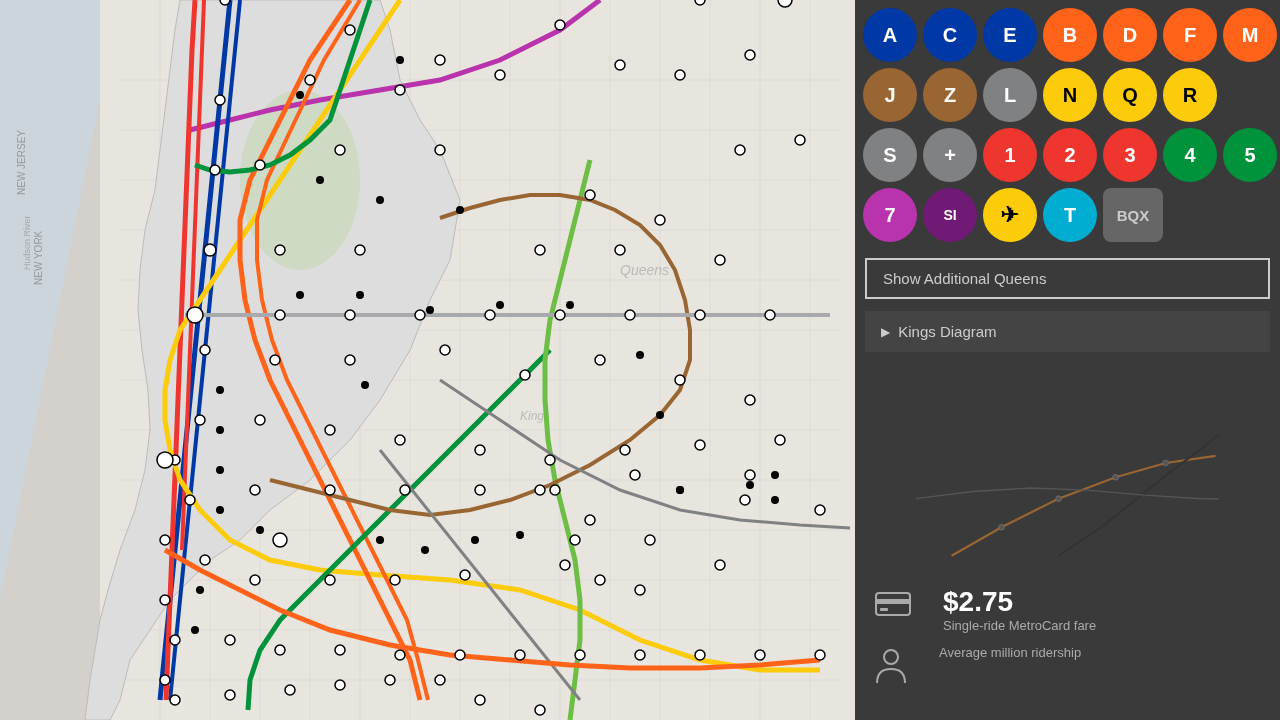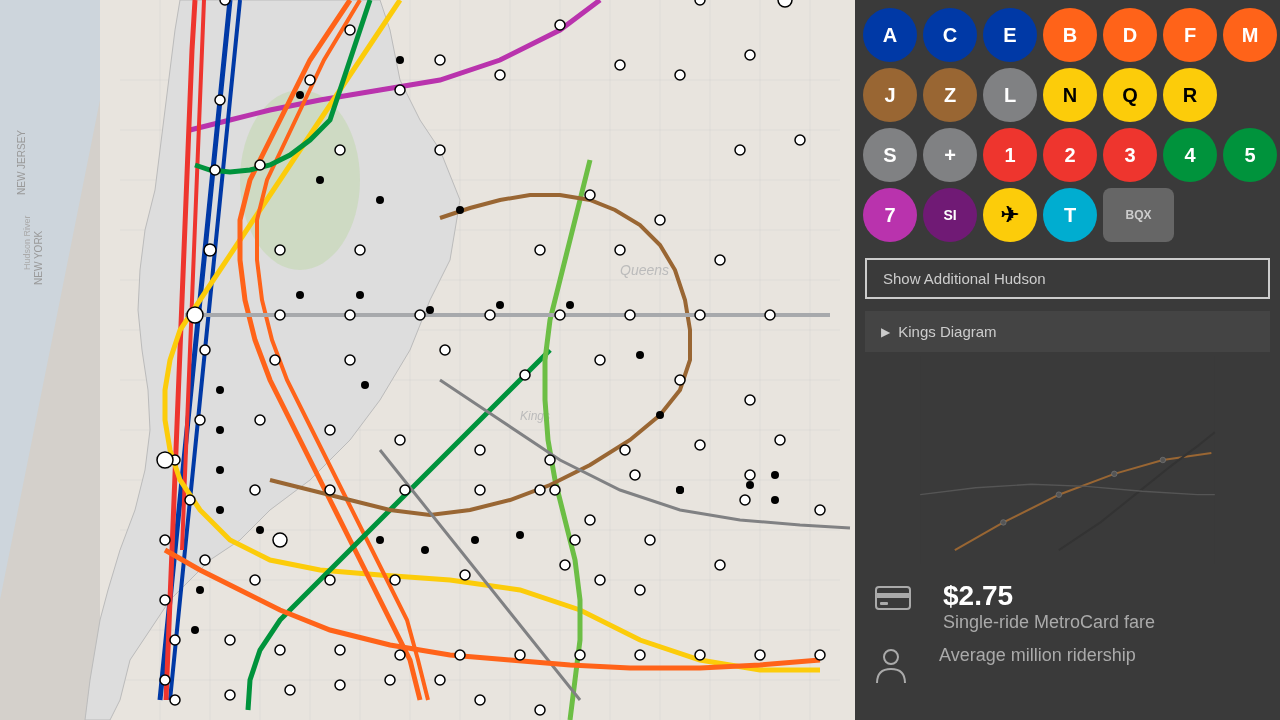--- a/index.html
+++ b/index.html
@@ -141,21 +141,21 @@
       margin-top: 4px;
     }
 
     .stat-content {}
     .stat-value {
       font-size: 28px;
       font-weight: bold;
       color: white;
     }
     .stat-label {
-      font-size: 18px;
+      font-size: 13px;
       color: #aaa;
     }
   </style>
 </head>
 <body>
 
 <div id="app">
 
   <div id="map-area">
 
@@ -420,25 +420,25 @@
         <button class="line-btn bg-green">4</button>
         <button class="line-btn bg-green">5</button>
 
       </div>
 
       <div class="line-row">
         <button class="line-btn bg-purple">7</button>
         <button class="line-btn bg-si small-text">SI</button>
         <button class="line-btn bg-yellow" style="color:#000; font-size:22px;">✈</button>
         <button class="line-btn bg-teal">T</button>
-        <button class="line-btn small-text" style="background:#666; color:#ccc; font-size:12px; width:71px; border-radius:8px;">BQX</button>
+        <button class="line-btn small-text" style="background:#666; color:#ccc; font-size:15px; width:60px; border-radius:8px;">BQX</button>
       </div>
     </div>
 
-    <button id="show-additional">Show Additional Hudson</button>
+    <button id="show-additional">Show Additional Queens</button>
 
     <button id="route-diagram">
       <span class="chevron">▶</span>
       <span>Kings Diagram</span>
     </button>
 
     <div id="route-preview">
       <svg id="route-svg" viewBox="0 0 425 300" xmlns="http://www.w3.org/2000/svg">
         <rect width="425" height="300" fill="#3a3a3a"></rect>
 

